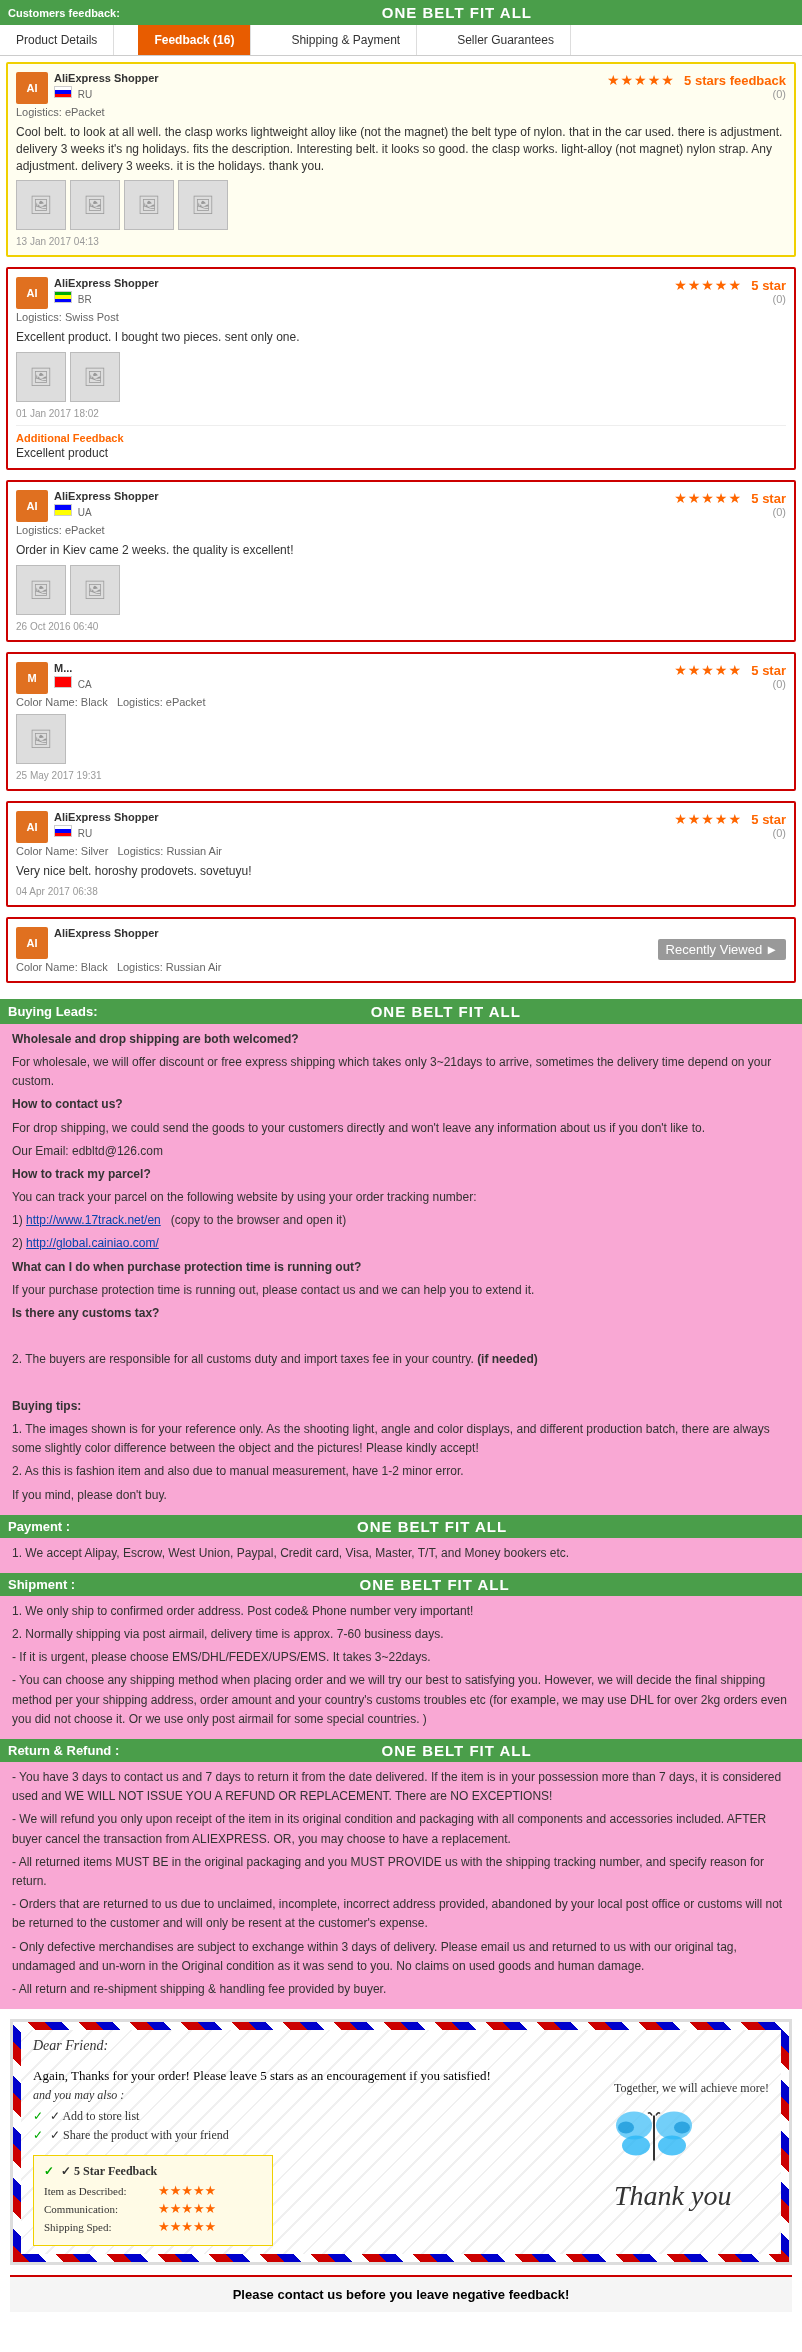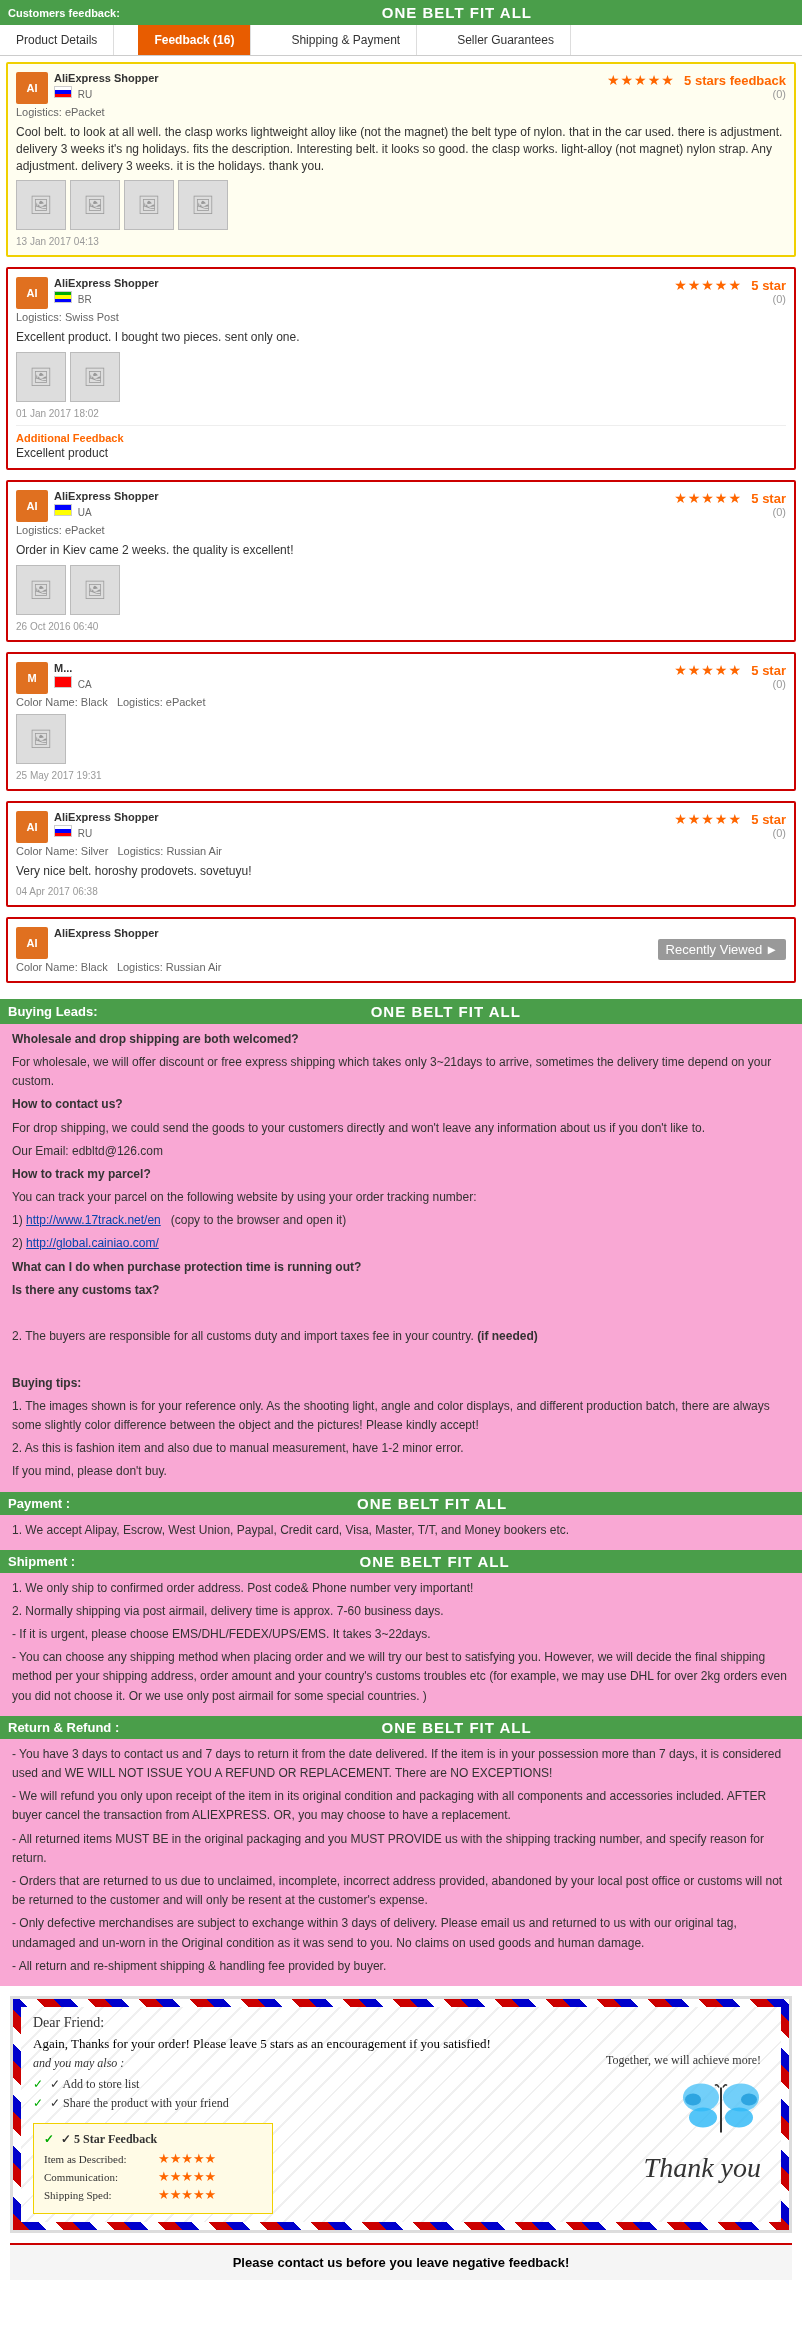--- a/index.html
+++ b/index.html
@@ -142,40 +142,40 @@
       position: absolute;
       top: 0; left: 0; right: 0; bottom: 0;
       border: 8px solid transparent;
       border-image: repeating-linear-gradient(
         45deg,
         #c00 0px, #c00 12px,
         #00c 12px, #00c 24px,
         #fff 24px, #fff 36px
       ) 8;
     }
-    .ty-dear { font-size: 14px; color: #333; margin-bottom: 5px; }
+    .ty-dear { font-style: italic; font-size: 14px; color: #333; margin-bottom: 14px; }
     .ty-thanks { font-size: 13px; color: #000; margin-bottom: 4px; }
     .ty-also { font-style: italic; font-size: 12px; color: #333; margin-bottom: 6px; }
     .ty-items { font-size: 12px; color: #333; margin-bottom: 4px; }
     .ty-together { font-size: 12px; color: #333; margin-top: 8px; }
 
     .ty-feedback-box {
       background: #fffbe6;
       border: 1px solid #f0d000;
       padding: 8px 10px;
       margin-top: 8px;
       display: inline-block;
       min-width: 240px;
     }
     .ty-feedback-label { font-weight: bold; font-size: 12px; color: #333; margin-bottom: 4px; }
     .ty-row { display: flex; align-items: center; gap: 4px; margin-bottom: 2px; font-size: 11px; }
     .ty-row-label { width: 110px; color: #333; }
     .ty-stars { color: #f60; font-size: 13px; }
 
-    .ty-right { position: absolute; right: 28px; top: 50%; transform: translateY(-50%); text-align: right; }
+    .ty-right { position: absolute; right: 20px; top: 50%; transform: translateY(-50%); text-align: left; }
     .butterfly-svg { width: 80px; height: 70px; }
     .thankyou-script { font-family: 'Times New Roman', serif; font-style: italic; font-size: 28px; color: #333; }
 
     .bottom-notice {
       background: #f5f5f5;
       border-top: 2px solid #c00;
       text-align: center;
       padding: 10px;
       font-weight: bold;
       font-size: 13px;
@@ -383,20 +383,21 @@
   <p><strong>Wholesale and drop shipping are both welcomed?</strong></p>
   <p>For wholesale, we will offer discount or free express shipping which takes only 3~21days to arrive, sometimes the delivery time depend on your custom.</p>
   <p><strong>How to contact us?</strong></p>
   <p>For drop shipping, we could send the goods to your customers directly and won't leave any information about us if you don't like to.</p>
   <p>Our Email: edbltd@126.com</p>
   <p><strong>How to track my parcel?</strong></p>
   <p>You can track your parcel on the following website by using your order tracking number:</p>
   <p>1) <a href="#">http://www.17track.net/en</a>&nbsp;&nbsp;&nbsp;(copy to the browser and open it)</p>
   <p>2) <a href="#">http://global.cainiao.com/</a></p>
   <p><strong>What can I do when purchase protection time is running out?</strong></p>
+  <p>If your purchase protection time is running out, please contact us and we can help you to extend it.</p>
   <p><strong>Is there any customs tax?</strong></p>
   <p>&nbsp;</p>
   <p>2. The buyers are responsible for all customs duty and import taxes fee in your country. <strong>(if needed)</strong></p>
   <p>&nbsp;</p>
   <p><strong>Buying tips:</strong></p>
   <p>1. The images shown is for your reference only. As the shooting light, angle and color displays, and different production batch, there are always some slightly color difference between the object and the pictures! Please kindly accept!</p>
   <p>2. As this is fashion item and also due to manual measurement, have 1-2 minor error.</p>
   <p>If you mind, please don't buy.</p>
 </div>
 

